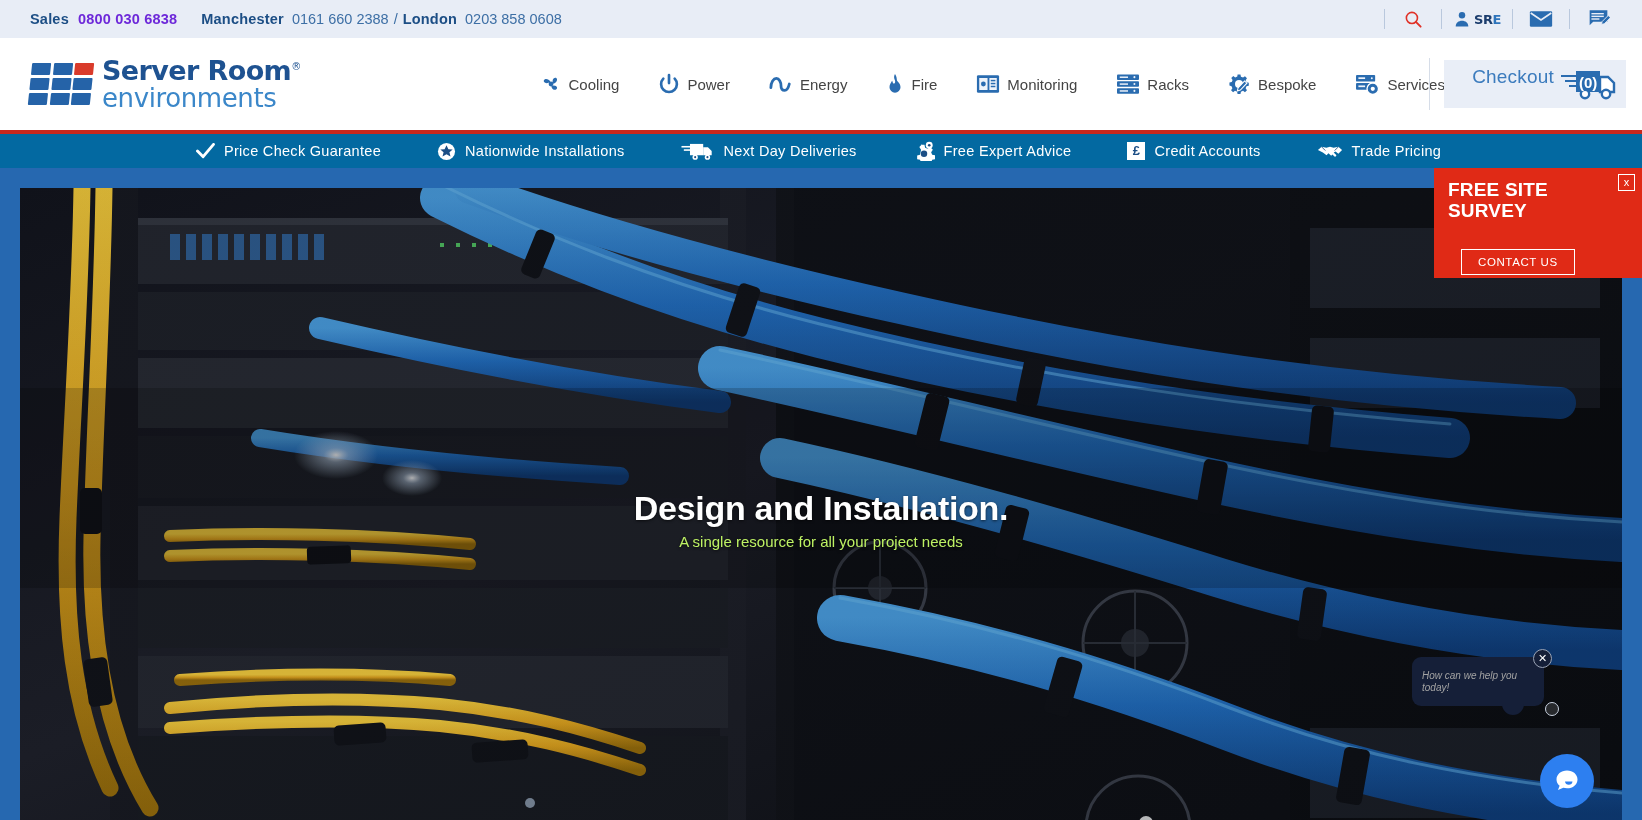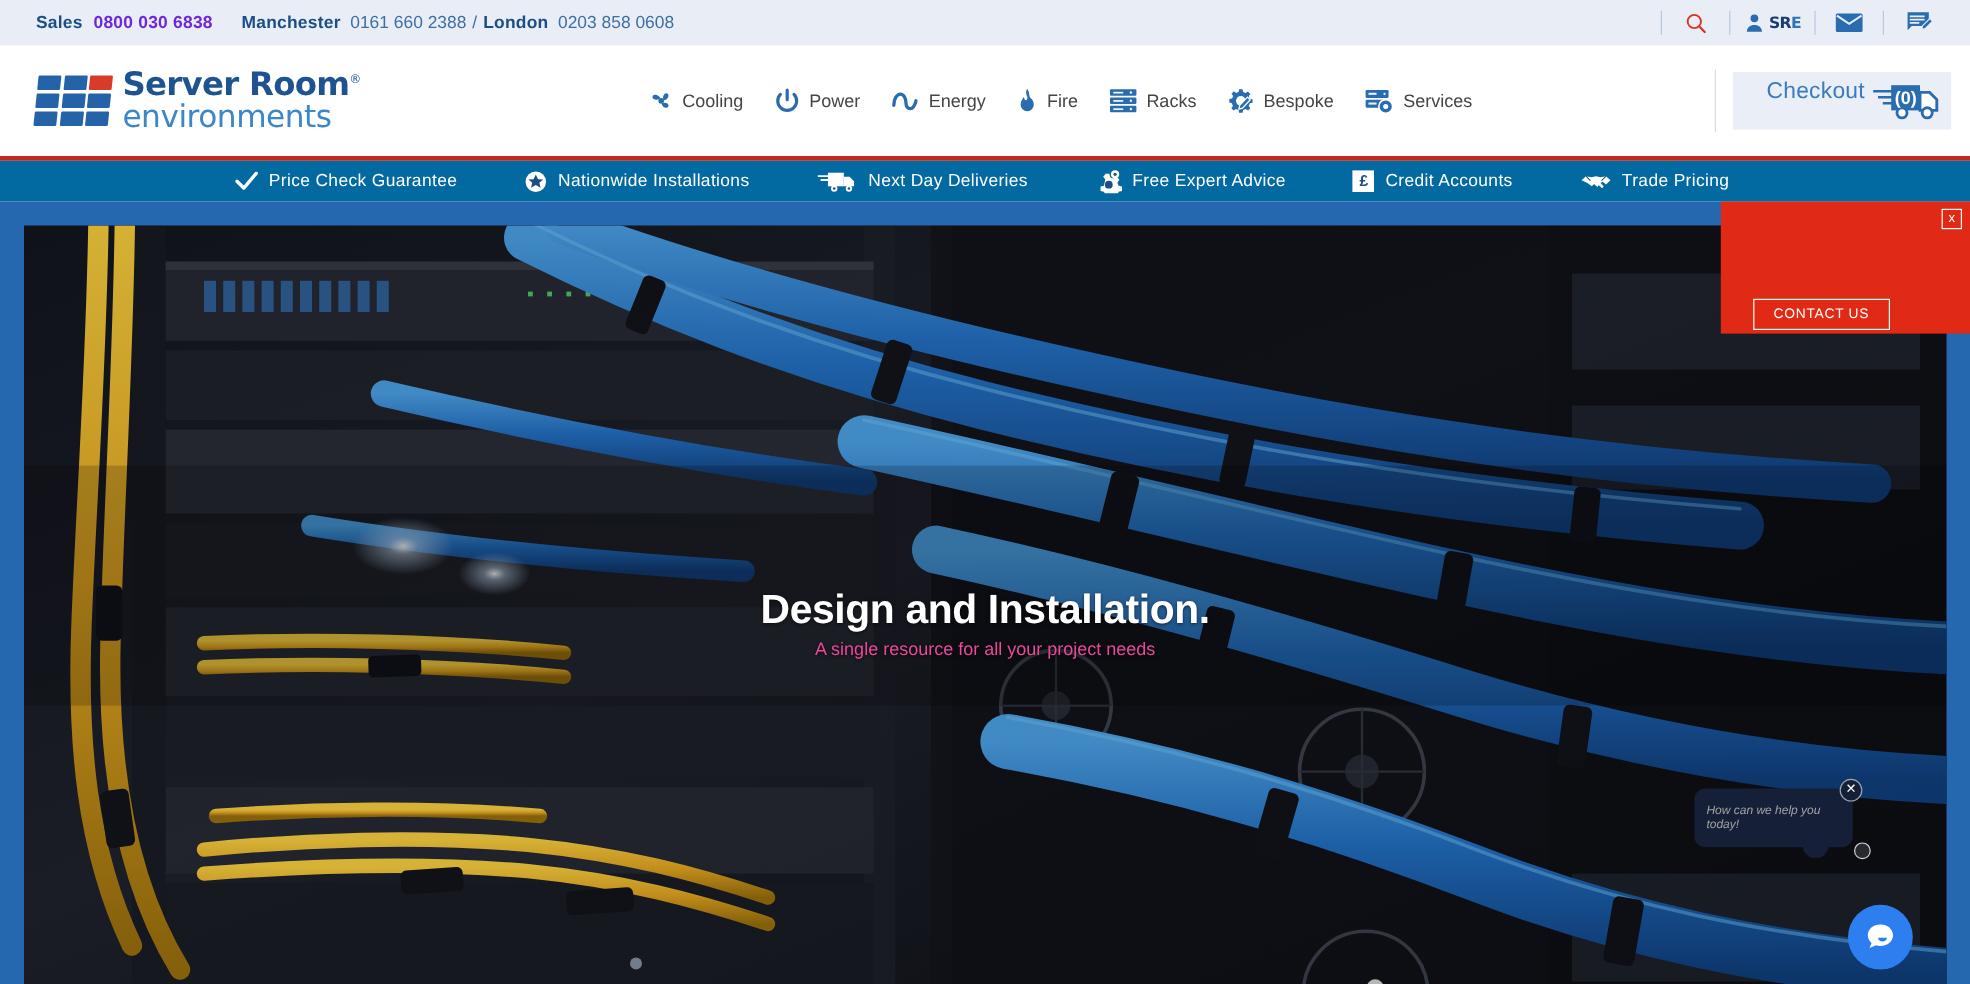--- a/index.html
+++ b/index.html
@@ -69,21 +69,21 @@
   .logo-reg { font-size: 10px; vertical-align: super; font-weight: normal; }
   .logo-l2 {
     font-size: 26px; color: #3b87c9; letter-spacing: -0.4px;
     font-family: "DejaVu Sans", sans-serif; margin-top: 1px;
   }
 
   
   .mainnav {
     display: flex; align-items: center;
     margin-left: 228px;
-    gap: 4px;
+    gap: 17px;
   }
   .navitem {
     display: flex; align-items: center;
     padding: 0 11px;
     height: 46px;
     cursor: pointer;
   }
   .navitem .ico { display: flex; align-items: center; justify-content: center; margin-right: 7px; }
   .navitem .lbl { font-size: 15px; color: #444; white-space: nowrap; }
 
@@ -136,21 +136,21 @@
   .hero-text {
     position: absolute; left: 0; right: 0; top: 268px;
     text-align: center; z-index: 6; margin-top: 33px;
   }
   .hero-h1 {
     font-size: 34px; font-weight: bold; color: #ffffff;
     letter-spacing: -0.3px;
     text-shadow: 0 1px 3px rgba(0,0,0,.6);
   }
   .hero-sub {
-    font-size: 15px; color: #ec4899; margin-top: 5px;
+    font-size: 15px; color: #bef264; margin-top: 5px;
     text-shadow: 0 1px 3px rgba(0,0,0,.7);
   }
 
   
   .survey {
     position: absolute; right: 0; top: 0;
     width: 208px; height: 110px;
     background: #e02a16;
     z-index: 40;
     padding: 12px 14px;
@@ -320,20 +320,34 @@
 
     <div class="navitem">
       <span class="ico">
         <svg width="18" height="22" viewBox="0 0 18 24">
           <path d="M9 1c3 4.5 1 6.5 3.2 8.5C14 11 15 13.5 15 15.5A6 6 0 0 1 3 15.5c0-3 1.6-4.8 2.8-7 .9 1 .5 2.5 1.6 3 1.3.6 2.2-1.4 1.6-3.3C8.4 6 7.2 4.2 9 1z" fill="#2a6cb0"></path>
         </svg>
       </span>
       <span class="lbl">Fire</span>
     </div>
 
+    <div class="navitem">
+      <span class="ico">
+        <svg width="24" height="20" viewBox="0 0 26 21">
+          <rect x="1" y="1" width="24" height="19" rx="1.5" fill="#2a6cb0"></rect>
+          <rect x="3.5" y="4" width="9" height="13" fill="#eef3fa"></rect>
+          <circle cx="8" cy="10.5" r="2.6" fill="#2a6cb0"></circle>
+          <rect x="14.5" y="4" width="8" height="13" fill="#eef3fa"></rect>
+          <rect x="16" y="6" width="5" height="1.6" fill="#2a6cb0"></rect>
+          <rect x="16" y="9.2" width="5" height="1.6" fill="#2a6cb0"></rect>
+          <rect x="16" y="12.4" width="5" height="1.6" fill="#2a6cb0"></rect>
+        </svg>
+      </span>
+      <span class="lbl">Monitoring</span>
+    </div>
 
     <div class="navitem">
       <span class="ico">
         <svg width="24" height="22" viewBox="0 0 26 24">
           <rect x="1" y="1.5" width="24" height="6" rx="1" fill="#2a6cb0"></rect>
           <rect x="1" y="9" width="24" height="6" rx="1" fill="#2a6cb0"></rect>
           <rect x="1" y="16.5" width="24" height="6" rx="1" fill="#2a6cb0"></rect>
           <rect x="4" y="3.8" width="9" height="1.6" fill="#eef3fa"></rect>
           <rect x="4" y="11.3" width="9" height="1.6" fill="#eef3fa"></rect>
           <rect x="4" y="18.8" width="9" height="1.6" fill="#eef3fa"></rect>
@@ -619,15 +633,19 @@
     <div class="chat-btn">
       <svg width="28" height="28" viewBox="0 0 28 28">
         <path d="M14 3.5c6 0 10.5 3.9 10.5 8.9S20 21.3 14 21.3c-1.3 0-2.6-.2-3.7-.5l-5.3 2.2 1.6-4.2c-1.9-1.6-3.1-3.8-3.1-6.4 0-5 4.5-8.9 10.5-8.9z" fill="#fff"></path>
         <path d="M12 14.5h7.5a3.8 3.8 0 0 1-7.5 0z" fill="#2d7ff0"></path>
       </svg>
     </div>
   </div>
 
   <div class="survey">
     <div class="survey-x">x</div>
+    <div class="survey-title">
+      <div>FREE SITE</div>
+      <div>SURVEY</div>
+    </div>
     <div class="survey-btn">CONTACT US</div>
   </div>
 </div>
 
 </body></html>

